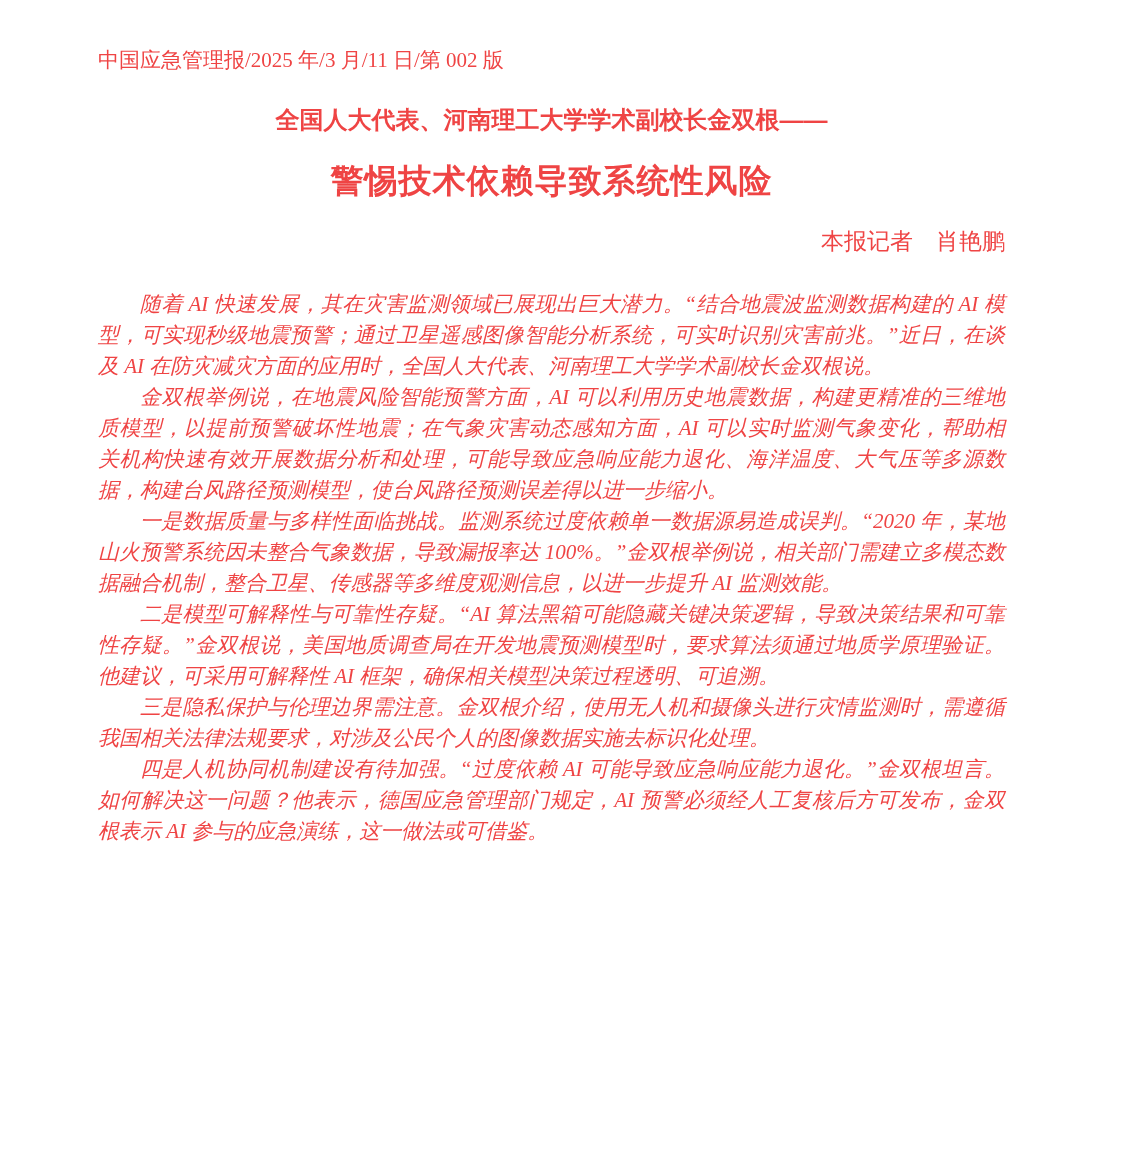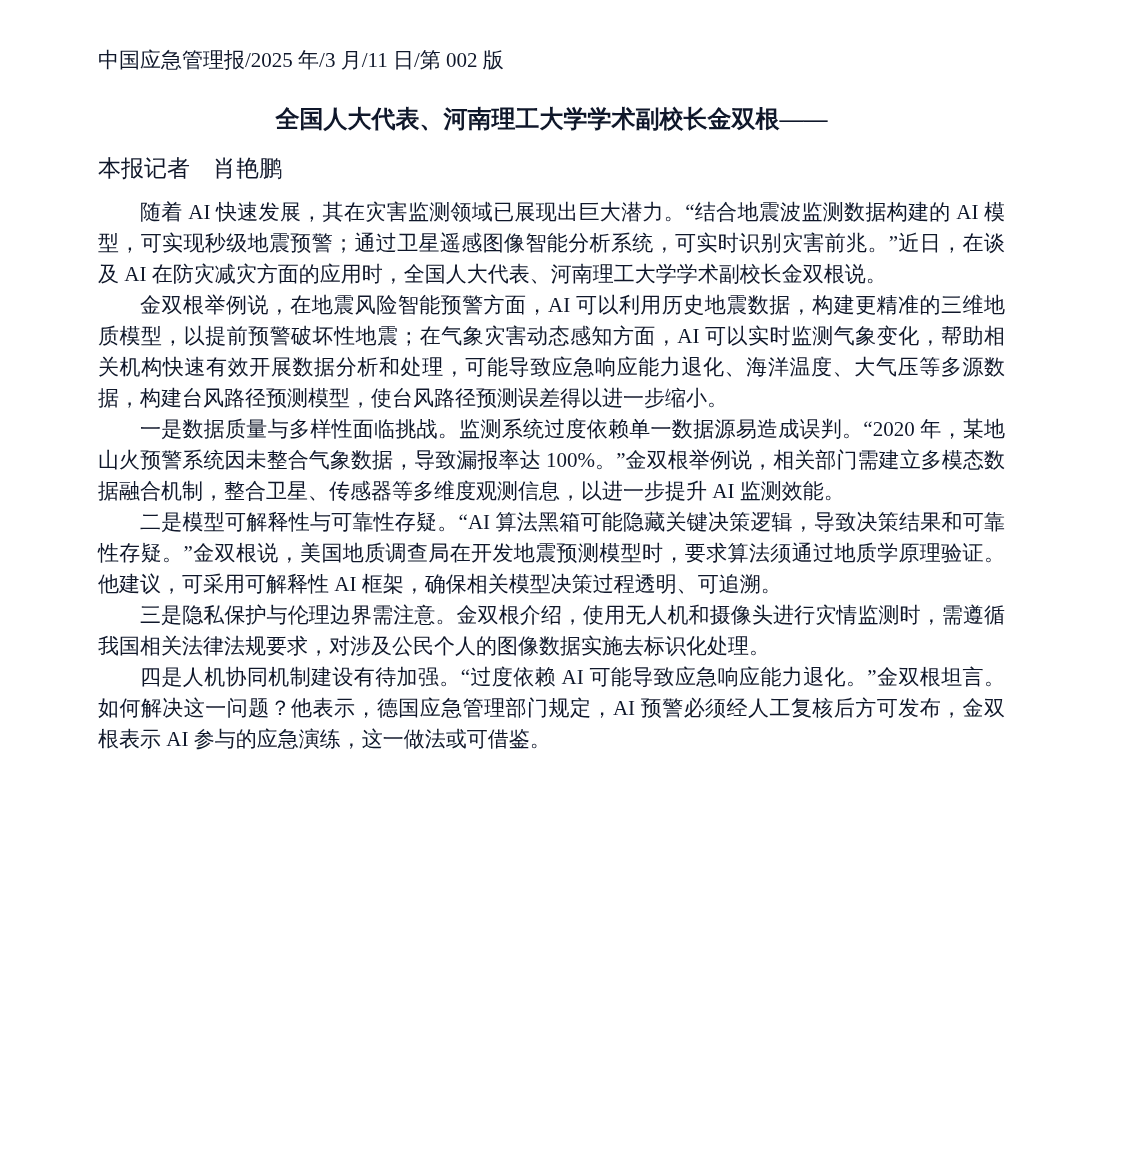--- a/index.html
+++ b/index.html
@@ -4,71 +4,72 @@
 <style>
   html, body { margin: 0; padding: 0; background: #ffffff; }
   .page {
     position: relative;
     width: 1129px;
     height: 967px;
     background: #ffffff;
     box-sizing: border-box;
     padding: 43px 124px 0 98px;
     font-family: "Liberation Serif", "DejaVu Serif", serif;
-    color: #0f172a;
+    color: #ef4444;
     overflow: hidden;
   }
   .header-line {
     font-size: 21px;
     line-height: 35px;
     white-space: nowrap;
   }
   .kicker {
     margin-top: 25px;
     text-align: center;
-    font-family: Liberation Serif, serif;
+    font-family: Liberation Sans, sans-serif;
     font-weight: bold;
     font-size: 24px;
     line-height: 33px;
   }
   .headline {
     margin-top: 22px;
     text-align: center;
     font-family: "Liberation Sans", "DejaVu Sans", sans-serif;
     font-weight: bold;
     font-size: 33px;
     line-height: 46px;
     letter-spacing: 1px;
   }
   .byline {
     margin-top: 17px;
-    text-align: left;
+    text-align: right;
     font-size: 23px;
     line-height: 31px;
   }
-  .body-text { margin-top: 13px; }
+  .body-text { margin-top: 32px; font-style: italic; }
   .body-text p {
     margin: 0;
     font-size: 21px;
     line-height: 31px;
     text-align: justify;
     text-justify: inter-character;
     text-indent: 2em;
   }
 </style>
 </head>
 <body>
 
 <div class="page">
   <div class="masthead">
     <div class="header-line">中国应急管理报/2025 年/3 月/11 日/第 002 版</div>
   </div>
 
   <div class="kicker">全国人大代表、河南理工大学学术副校长金双根——</div>
 
+  <h1 class="headline">警惕技术依赖导致系统性风险</h1>
 
   <div class="byline">本报记者　肖艳鹏</div>
 
   <div class="body-text">
     <p>随着 AI 快速发展，其在灾害监测领域已展现出巨大潜力。“结合地震波监测数据构建的 AI 模型，可实现秒级地震预警；通过卫星遥感图像智能分析系统，可实时识别灾害前兆。”近日，在谈及 AI 在防灾减灾方面的应用时，全国人大代表、河南理工大学学术副校长金双根说。</p>
     <p>金双根举例说，在地震风险智能预警方面，AI 可以利用历史地震数据，构建更精准的三维地质模型，以提前预警破坏性地震；在气象灾害动态感知方面，AI 可以实时监测气象变化，帮助相关机构快速有效开展数据分析和处理，可能导致应急响应能力退化、海洋温度、大气压等多源数据，构建台风路径预测模型，使台风路径预测误差得以进一步缩小。</p>
     <p>一是数据质量与多样性面临挑战。监测系统过度依赖单一数据源易造成误判。“2020 年，某地山火预警系统因未整合气象数据，导致漏报率达 100%。”金双根举例说，相关部门需建立多模态数据融合机制，整合卫星、传感器等多维度观测信息，以进一步提升 AI 监测效能。</p>
     <p>二是模型可解释性与可靠性存疑。“AI 算法黑箱可能隐藏关键决策逻辑，导致决策结果和可靠性存疑。”金双根说，美国地质调查局在开发地震预测模型时，要求算法须通过地质学原理验证。他建议，可采用可解释性 AI 框架，确保相关模型决策过程透明、可追溯。</p>
     <p>三是隐私保护与伦理边界需注意。金双根介绍，使用无人机和摄像头进行灾情监测时，需遵循我国相关法律法规要求，对涉及公民个人的图像数据实施去标识化处理。</p>
     <p>四是人机协同机制建设有待加强。“过度依赖 AI 可能导致应急响应能力退化。”金双根坦言。如何解决这一问题？他表示，德国应急管理部门规定，AI 预警必须经人工复核后方可发布，金双根表示 AI 参与的应急演练，这一做法或可借鉴。</p>

